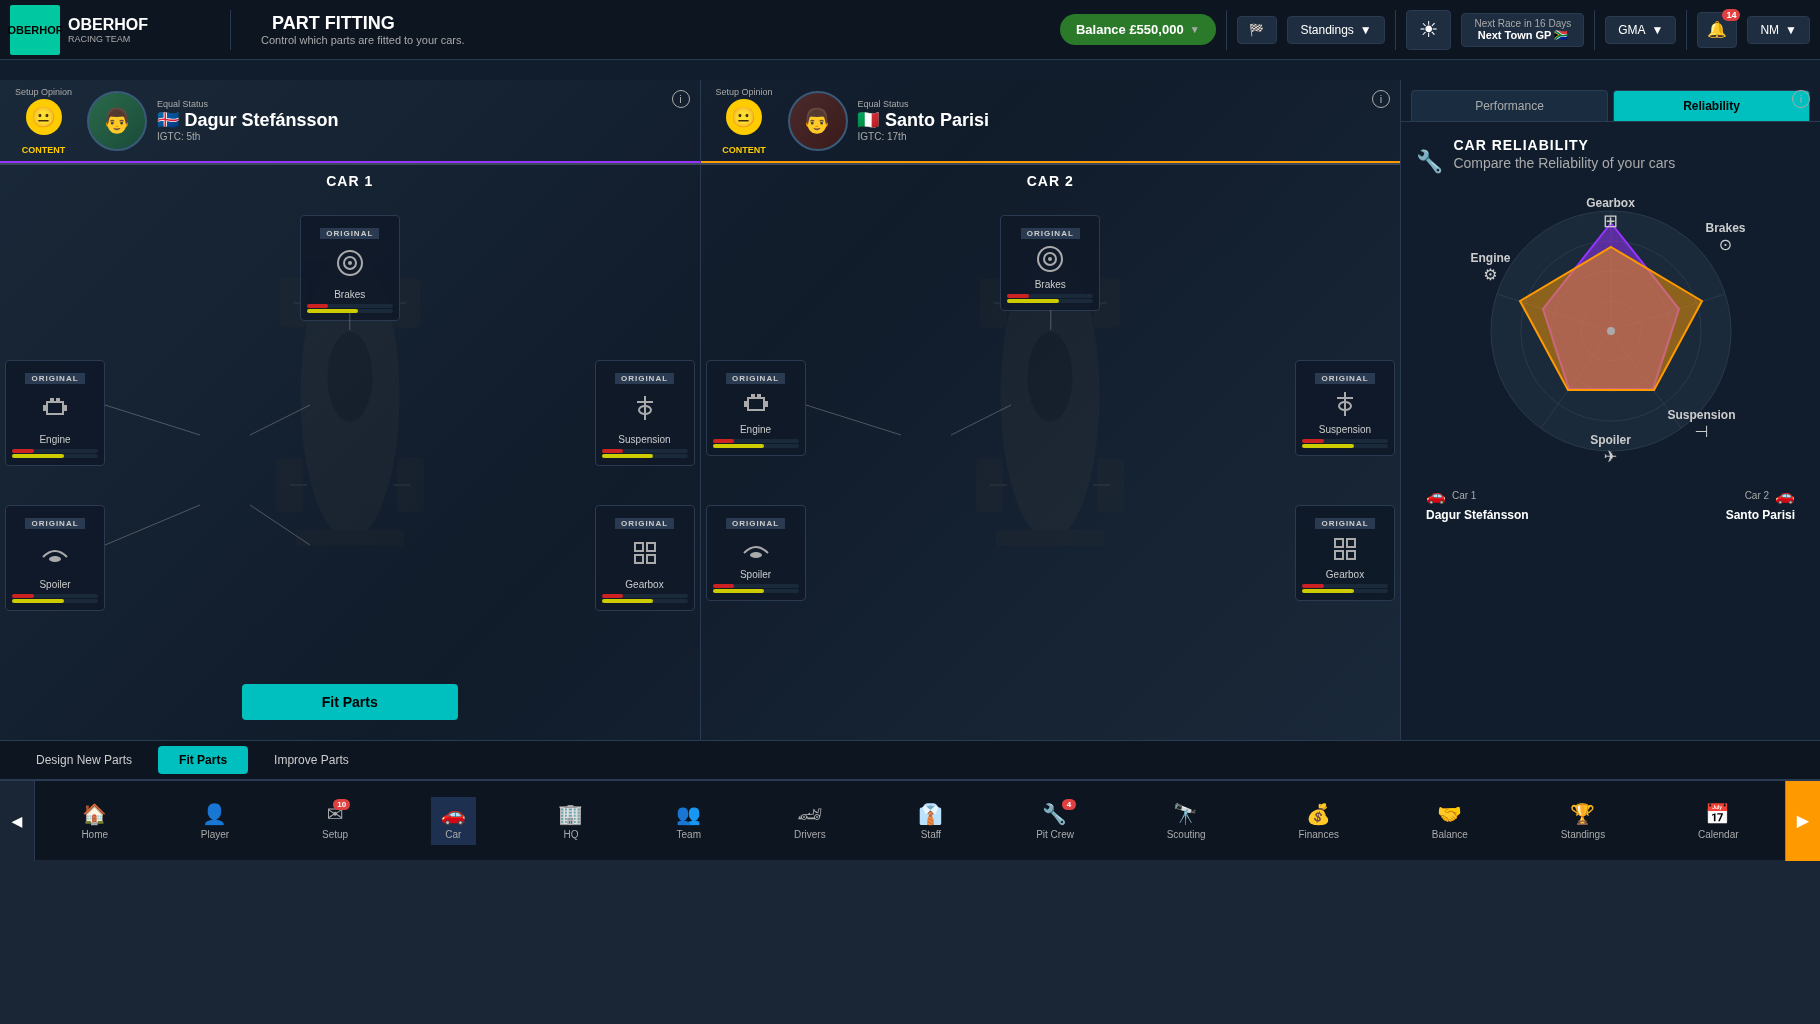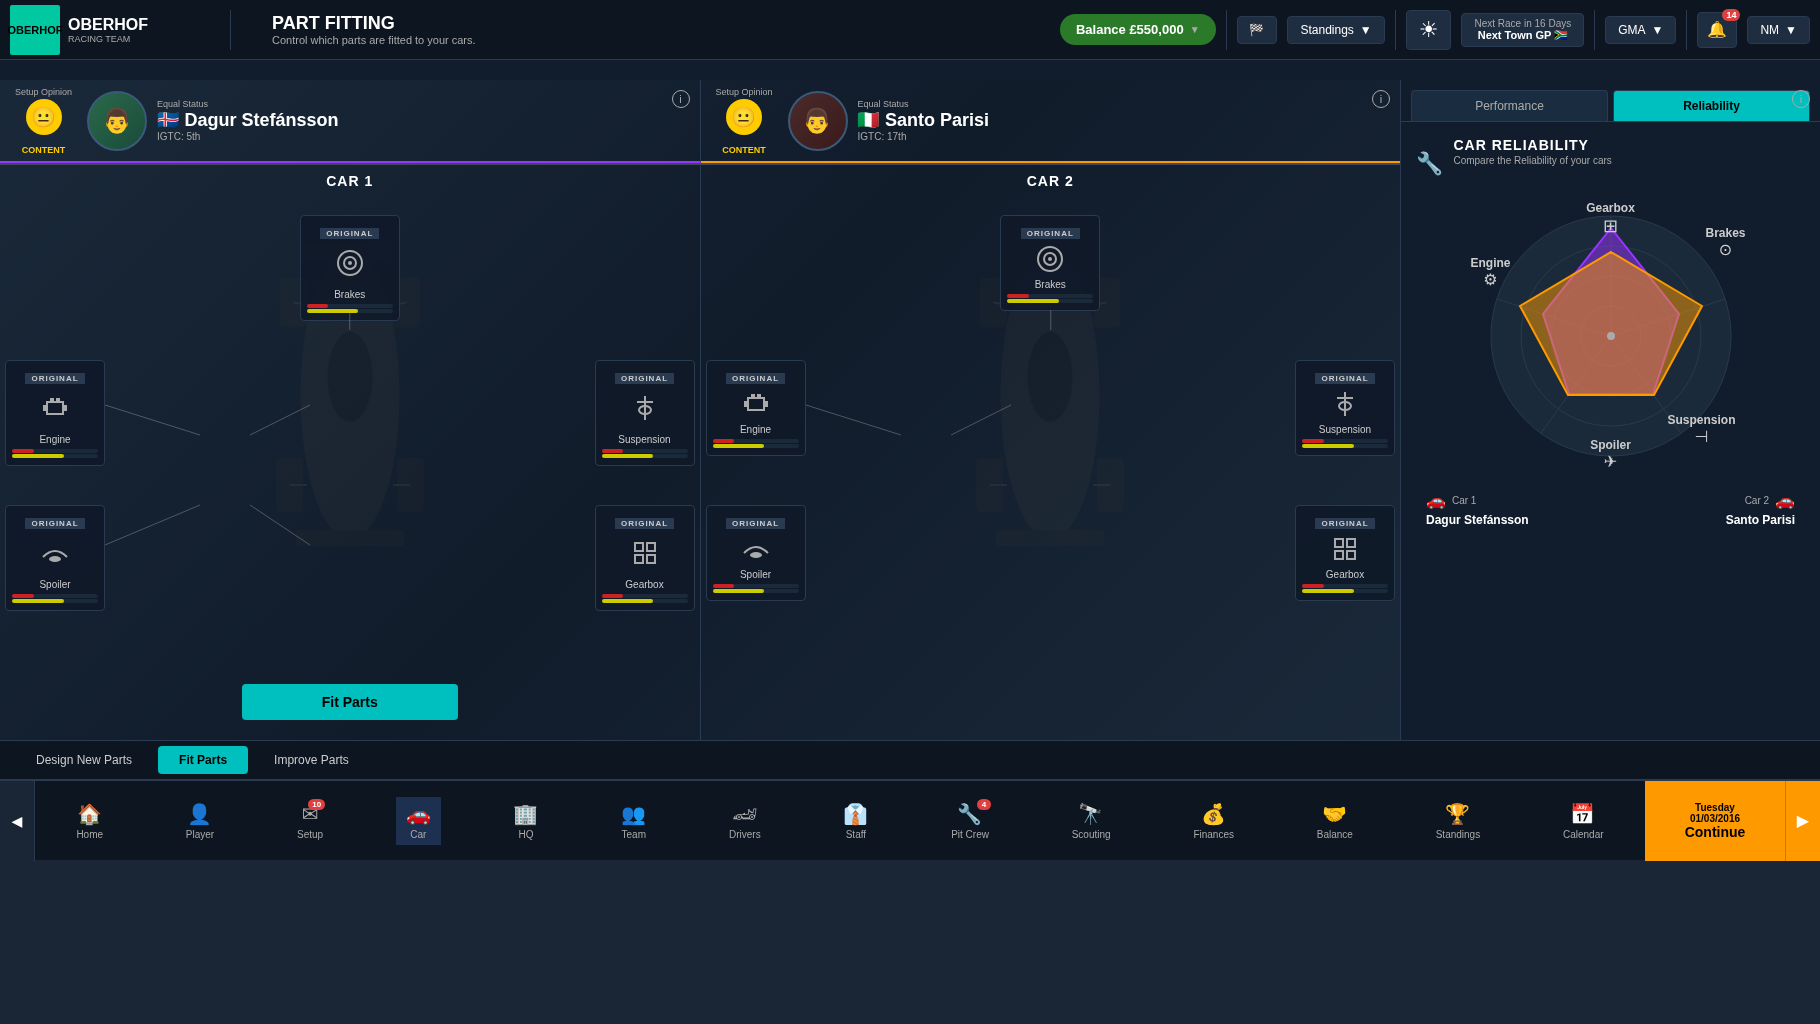--- a/index.html
+++ b/index.html
@@ -38,21 +38,21 @@
       font-weight: 900;
       font-size: 11px;
       color: #000;
       border-radius: 2px;
     }
     .logo-text { color: #fff; }
     .logo-text .team-name { font-size: 16px; font-weight: 700; }
     .logo-text .sub { font-size: 9px; color: #aaa; }
     .page-title-area { margin-left: 10px; }
     .page-title-area h1 { font-size: 18px; font-weight: 700; color: #fff; margin-left: 11px; }
-    .page-title-area p { font-size: 11px; color: #aaa; margin-left: 11px; }
+    .page-title-area p { font-size: 11px; color: #aaa; }
     .topbar-spacer { flex: 1; }
     .balance-btn {
       background: #2a7a2a;
       border: none;
       color: #fff;
       padding: 8px 16px;
       border-radius: 20px;
       font-size: 13px;
       font-weight: 700;
       cursor: pointer;
@@ -269,23 +269,23 @@
     }
 
     .reliability-title {
       font-size: 14px;
       font-weight: 700;
       letter-spacing: 1px;
       margin-bottom: 2px;
     }
 
     .reliability-sub {
-      font-size: 10px;
+      font-size: 14px;
       color: #aaa;
-      margin-bottom: 25px;
+      margin-bottom: 15px;
     }
 
     
     .radar-wrapper {
       position: relative;
       width: 280px;
       height: 280px;
       margin: 0 auto;
     }
 
@@ -995,20 +995,15 @@
       <div class="nav-item">
         <div class="nav-icon">🏆</div>
         <div class="nav-label">Standings</div>
       </div>
       <div class="nav-item">
         <div class="nav-icon">📅</div>
         <div class="nav-label">Calendar</div>
       </div>
     </div>
   <div style="display:flex;align-items:center;">
-    <button class="continue-btn">
-      <span class="continue-date">Tuesday</span>
-      <span class="continue-date">01/03/2016</span>
-      <span class="continue-label">Continue</span>
-    </button>
     <div style="background:#ff9900;height:80px;width:35px;display:flex;align-items:center;justify-content:center;cursor:pointer;border-left:1px solid #cc7700;">▶</div>
   </div>
 </div>
 
 </body></html>

